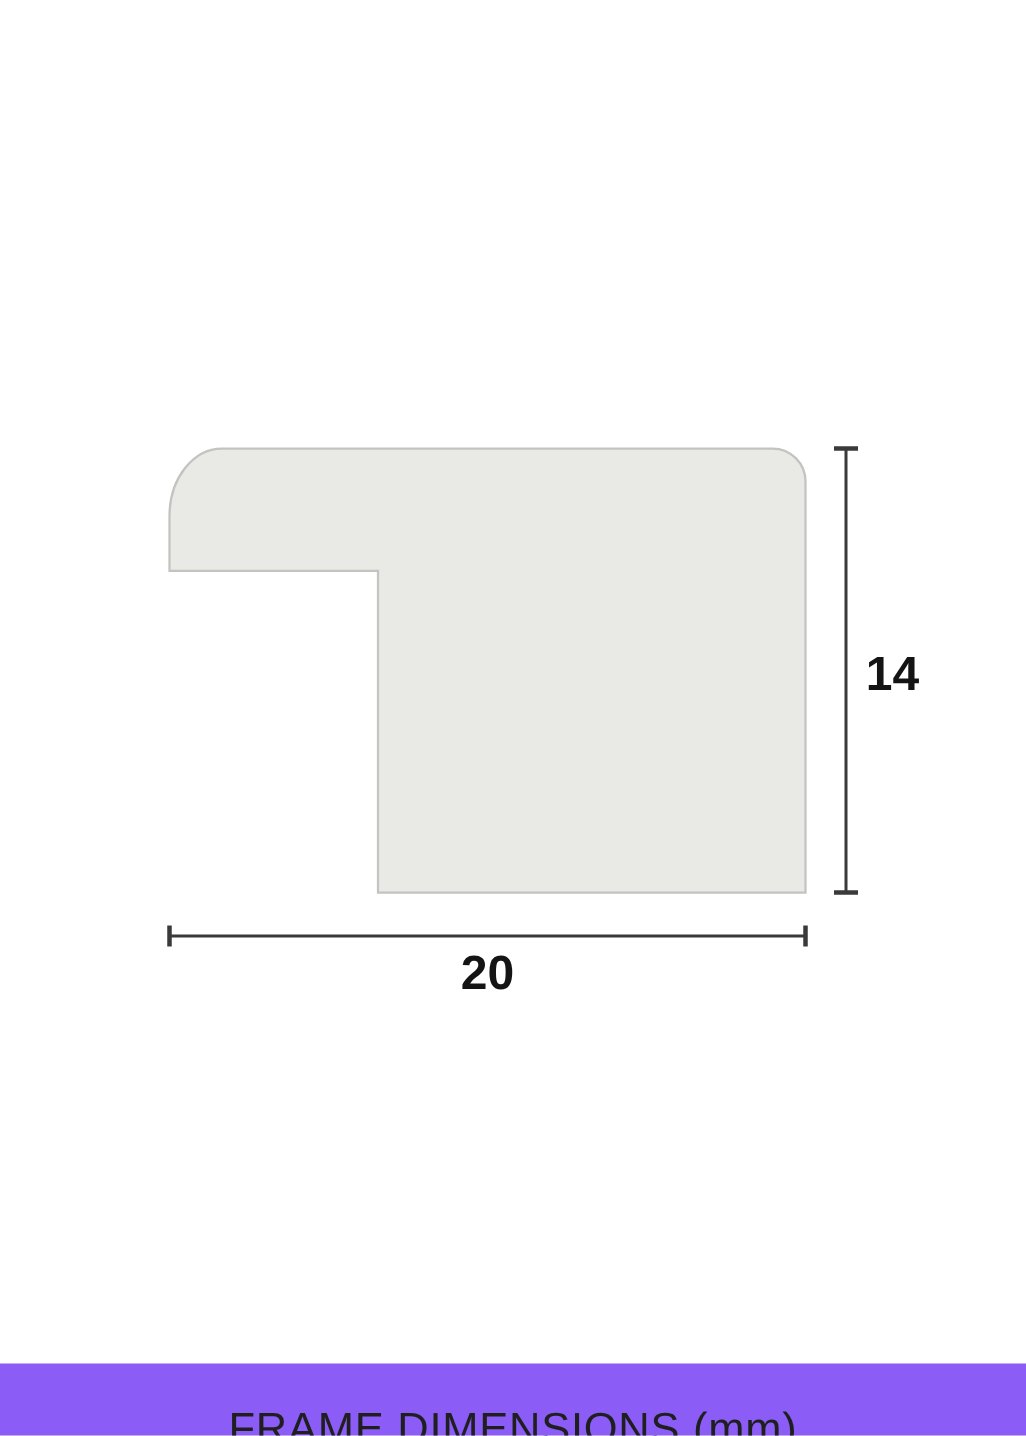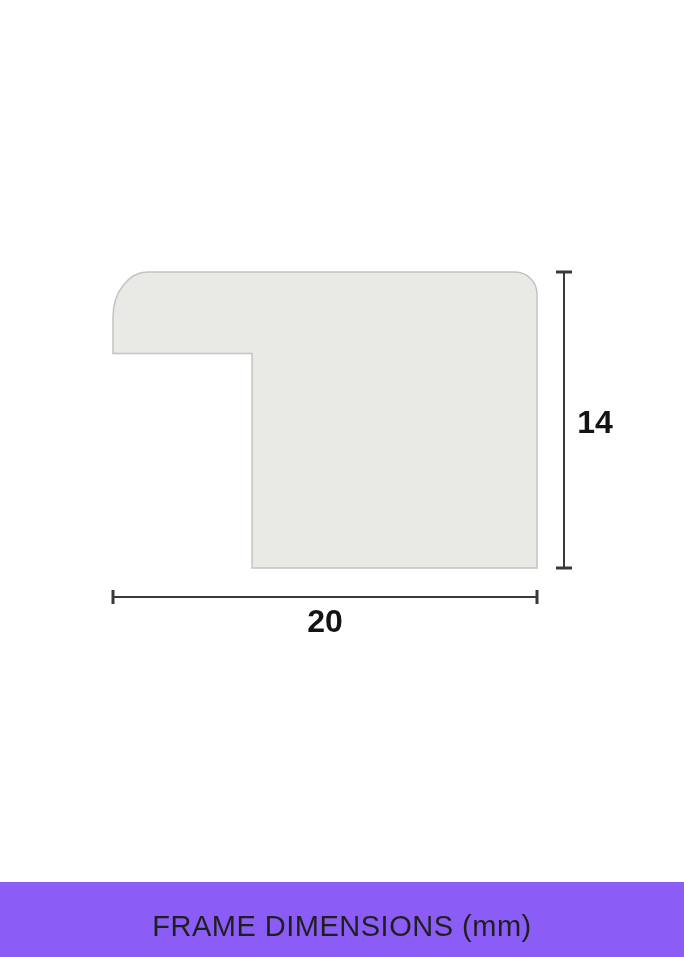--- a/index.html
+++ b/index.html
@@ -9,20 +9,21 @@
     width: 684px;
     height: 957px;
     overflow: hidden;
     font-family: "Liberation Sans", sans-serif;
   }
   .stage {
     position: relative;
     width: 684px;
     height: 836px;
     background: #ffffff;
+    margin-top: 27px;
   }
   .diagram-svg {
     position: absolute;
     top: 0;
     left: 0;
     width: 684px;
     height: 882px;
     display: block;
   }
   .dim-line {

